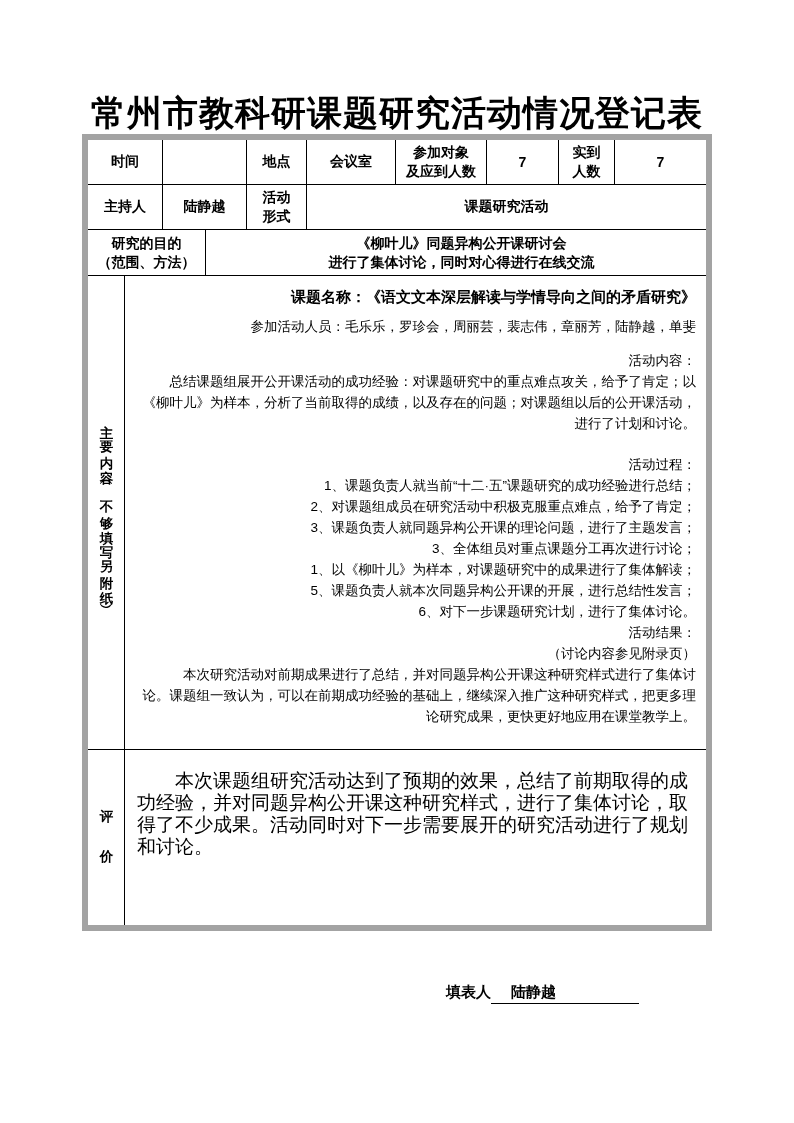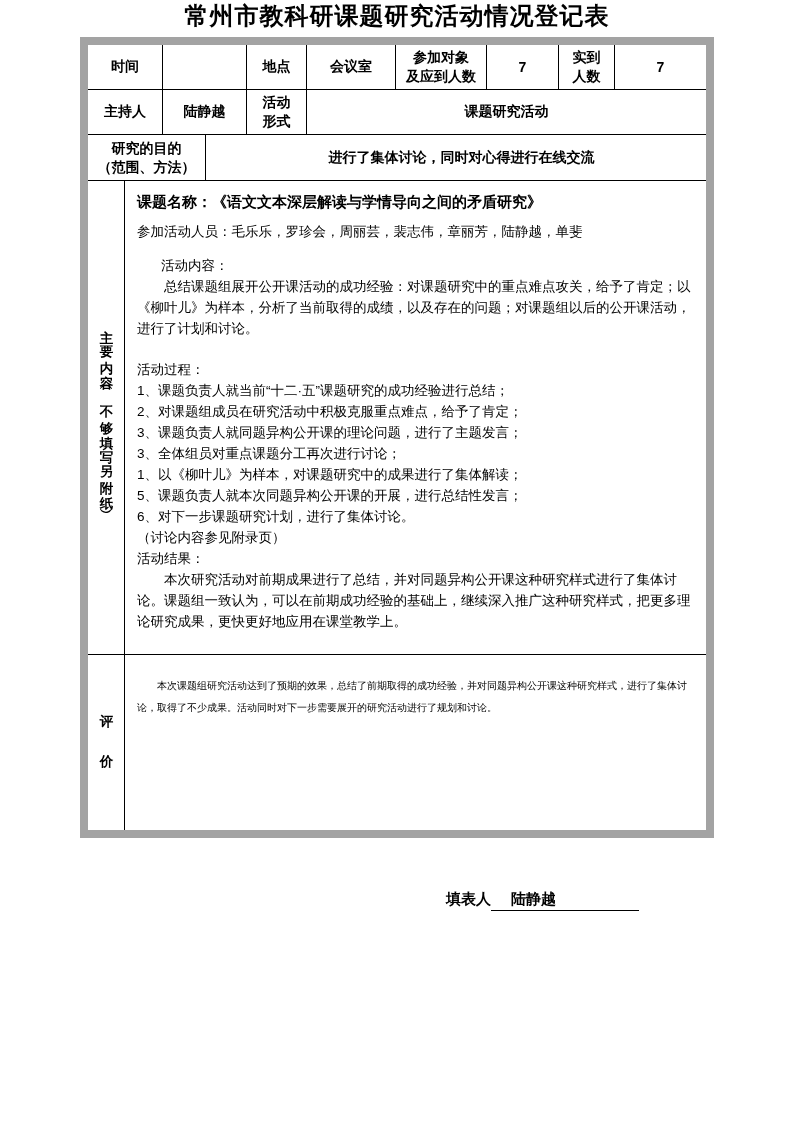--- a/index.html
+++ b/index.html
@@ -4,31 +4,32 @@
 <style>
   html,body { margin:0; padding:0; background:#ffffff; }
   body {
     width:794px; height:1123px;
     font-family:"Liberation Sans", sans-serif;
     color:#000;
   }
   .page { position:relative; width:794px; height:1123px; background:#fff; overflow:hidden; }
 
   .doc-title {
+    padding-top:97px;
     text-align:center;
     font-weight:bold;
-    font-size:24px;
+    font-size:35px;
     letter-spacing:1px;
     line-height:32px;
   }
 
   .doc-table {
     width:618px;
     margin:5px auto 0 auto;
-    border:8px solid #a3a3a3;
+    border:6px solid #a3a3a3;
     box-sizing:content-box;
   }
   .row { display:flex; border-bottom:1.5px solid #000; }
   .row:last-child { border-bottom:none; }
   .cell {
     box-sizing:border-box;
     border-right:1.5px solid #000;
     display:flex; flex-direction:row;
     align-items:center; justify-content:center;
     text-align:center;
@@ -56,37 +57,37 @@
     -webkit-writing-mode:vertical-rl;
     text-orientation:upright;
     font-weight:bold;
     font-size:13.5px;
   }
   .v-main { letter-spacing:15px; }
   .v-eval { letter-spacing:40px; }
 
   .content-cell {
     display:block;
-    text-align:left;
+    text-align:right;
     padding:10px 10px 0 12px;
     font-size:13.5px;
     line-height:21px;
   }
   .topic-title { font-weight:bold; font-size:15px; line-height:22px; }
   .participants { margin-top:8px; }
   .sec-label { margin-top:13px;margin-left:24px; }
   .sec-label-gap { margin-top:20px; }
   .indent-para { text-indent:2em; }
   .proc-item { }
 
   .eval-cell {
     display:block;
     text-align:left;
     padding:20px 12px 0 12px;
-    font-size:10px;
+    font-size:19px;
     line-height:22px;
   }
 
   .footer-line {
     margin-top:52px;
     margin-left:446px;
     font-weight:bold;
     font-size:15px;
     white-space:nowrap;
   }
@@ -134,20 +135,21 @@
       </div>
       <div class="cell w399 b">课题研究活动</div>
     </div>
 
     <div class="row r3">
       <div class="cell w120 b two-line">
         <span>研究的目的</span>
         <span>（范围、方法）</span>
       </div>
       <div class="cell w498 b two-line">
+        <span>《柳叶儿》同题异构公开课研讨会</span>
         <span>进行了集体讨论，同时对心得进行在线交流</span>
       </div>
     </div>
 
     <div class="row r-main">
       <div class="cell w37">
         <span class="v-label v-main">主要内容（不够填写另附纸）</span>
       </div>
       <div class="cell w581 content-cell">
         <div class="topic-title">课题名称：《语文文本深层解读与学情导向之间的矛盾研究》</div>
@@ -155,22 +157,22 @@
         <div class="sec-label">活动内容：</div>
         <div class="indent-para">总结课题组展开公开课活动的成功经验：对课题研究中的重点难点攻关，给予了肯定；以《柳叶儿》为样本，分析了当前取得的成绩，以及存在的问题；对课题组以后的公开课活动，进行了计划和讨论。</div>
         <div class="sec-label-gap">活动过程：</div>
         <div class="proc-item">1、课题负责人就当前“十二·五”课题研究的成功经验进行总结；</div>
         <div class="proc-item">2、对课题组成员在研究活动中积极克服重点难点，给予了肯定；</div>
         <div class="proc-item">3、课题负责人就同题异构公开课的理论问题，进行了主题发言；</div>
         <div class="proc-item">3、全体组员对重点课题分工再次进行讨论；</div>
         <div class="proc-item">1、以《柳叶儿》为样本，对课题研究中的成果进行了集体解读；</div>
         <div class="proc-item">5、课题负责人就本次同题异构公开课的开展，进行总结性发言；</div>
         <div class="proc-item">6、对下一步课题研究计划，进行了集体讨论。</div>
+        <div>活动结果：</div>
         <div>（讨论内容参见附录页）</div>
-        <div>活动结果：</div>
         <div class="indent-para">本次研究活动对前期成果进行了总结，并对同题异构公开课这种研究样式进行了集体讨论。课题组一致认为，可以在前期成功经验的基础上，继续深入推广这种研究样式，把更多理论研究成果，更快更好地应用在课堂教学上。</div>
       </div>
     </div>
 
     <div class="row r-eval">
       <div class="cell w37">
         <span class="v-label v-eval">评价</span>
       </div>
       <div class="cell w581 eval-cell">
         <div class="indent-para">本次课题组研究活动达到了预期的效果，总结了前期取得的成功经验，并对同题异构公开课这种研究样式，进行了集体讨论，取得了不少成果。活动同时对下一步需要展开的研究活动进行了规划和讨论。</div>

